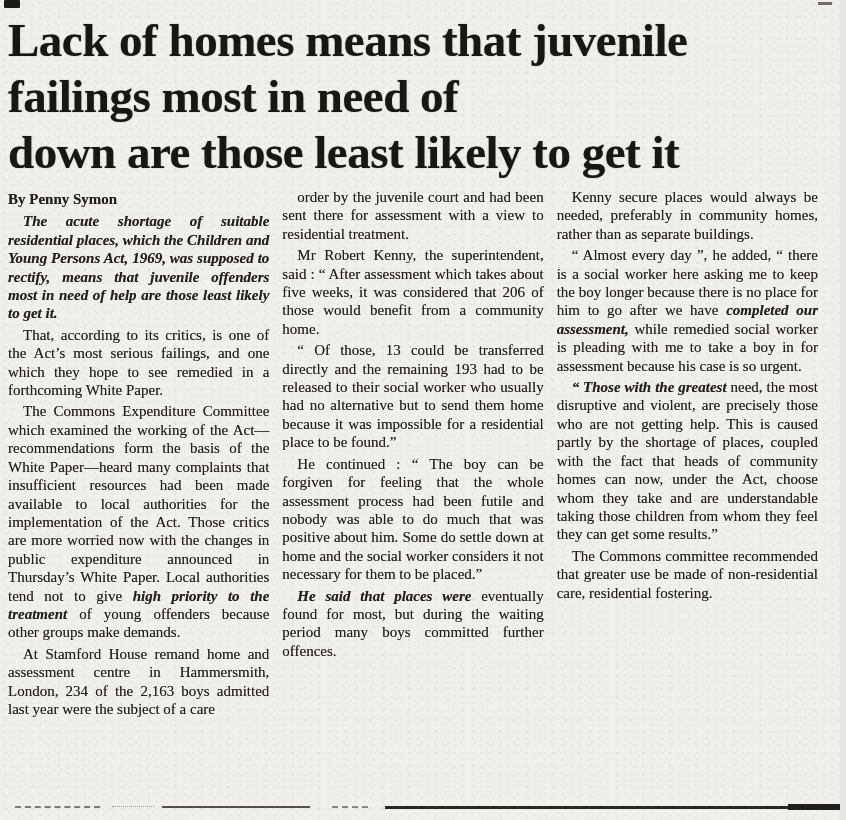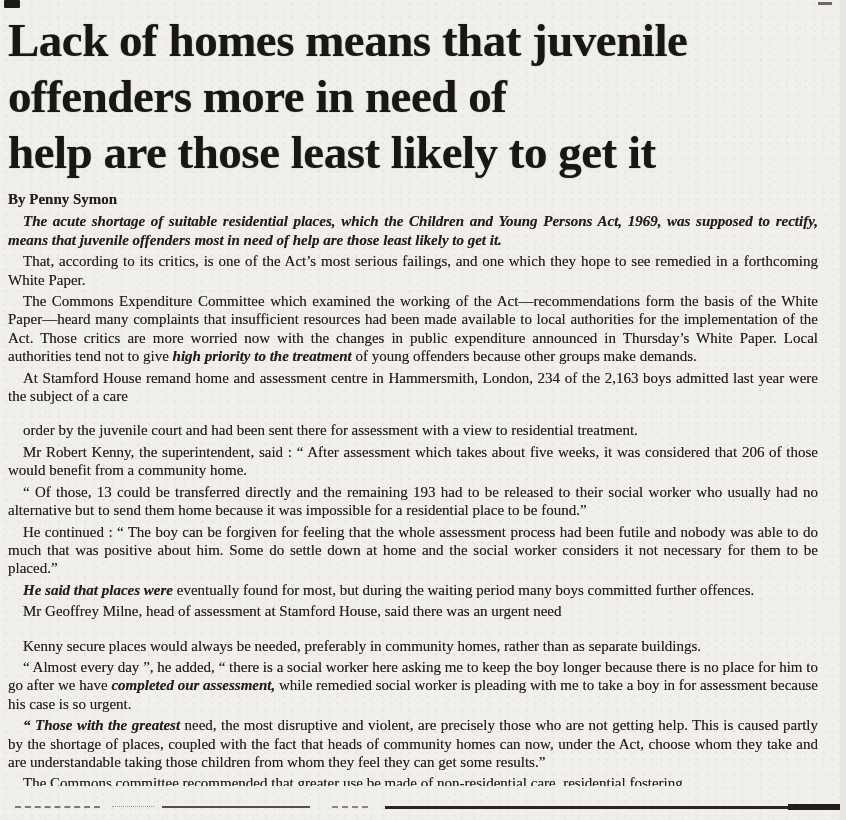--- a/index.html
+++ b/index.html
@@ -43,21 +43,20 @@
     text-shadow: 0 0 1px rgba(25,23,19,0.55);
   }
   .headline .hl { display: block; white-space: nowrap; }
 
   .columns {
     display: flex;
     gap: 13px;
     padding: 0 22px 0 8px;
     height: 598px;
     overflow: hidden;
-    flex-direction: column;
   }
   .col {
     flex: 1 1 0;
     font-size: 15px;
     line-height: 18.4px;
     text-align: justify;
     color: #242019;
     text-shadow: 0 0 0.6px rgba(30,26,20,0.5);
   }
   .col p { margin: 0 0 3px 0; text-indent: 15px; }
@@ -68,39 +67,38 @@
 <body>
 
 <div class="page">
 
   <div class="mark-tl"></div>
   <div class="mark-tr"></div>
   <div class="rule-right"></div>
 
   <h1 class="headline">
     <span class="hl">Lack of homes means that juvenile</span>
-    <span class="hl">offenders more in need of</span>
-    <span class="hl">help are those least likely to get it</span>
+    <span class="hl">failings most in need of</span>
+    <span class="hl">down are those least likely to get it</span>
   </h1>
 
   <div class="columns">
     <div class="col">
       <p class="byline">By Penny Symon</p>
     <p><span class="it">The acute shortage of suitable residential places, which the Children and Young Persons Act, 1969, was supposed to rectify, means that juvenile offenders most in need of help are those least likely to get it.</span></p>
         <p><span>That, according to its critics, is one of the Act’s most serious failings, and one which they hope to see remedied in a forthcoming White Paper.</span></p>
         <p><span>The Commons Expenditure Committee which examined the working of the Act—recommendations form the basis of the White Paper—heard many complaints that insufficient resources had been made available to local authorities for the implementation of the Act. Those critics are more worried now with the changes in public expenditure announced in Thursday’s White Paper. Local authorities tend not to give </span><span class="it">high priority to the treatment</span><span> of young offenders because other groups make demands.</span></p>
         <p><span>At Stamford House remand home and assessment centre in Hammersmith, London, 234 of the 2,163 boys admitted last year were the subject of a care</span></p>
       </div>
     <div class="col">
         <p><span>order by the juvenile court and had been sent there for assessment with a view to residential treatment.</span></p>
         <p><span>Mr Robert Kenny, the superintendent, said : “ After assessment which takes about five weeks, it was considered that 206 of those would benefit from a community home.</span></p>
         <p><span>“ Of those, 13 could be transferred directly and the remaining 193 had to be released to their social worker who usually had no alternative but to send them home because it was impossible for a residential place to be found.”</span></p>
         <p><span>He continued : “ The boy can be forgiven for feeling that the whole assessment process had been futile and nobody was able to do much that was positive about him. Some do settle down at home and the social worker considers it not necessary for them to be placed.”</span></p>
         <p><span class="it">He said that places were</span><span> eventually found for most, but during the waiting period many boys committed further offences.</span></p>
-        <p><span>Mr Geoffrey Milne, head of assessment at Stamford House, said there was an urgent need</span></p>
       </div>
     <div class="col">
         <p><span>Kenny secure places would always be needed, preferably in community homes, rather than as separate buildings.</span></p>
         <p><span>“ Almost every day ”, he added, “ there is a social worker here asking me to keep the boy longer because there is no place for him to go after we have </span><span class="it">completed our assessment,</span><span> while remedied social worker is pleading with me to take a boy in for assessment because his case is so urgent.</span></p>
         <p><span class="it">“ Those with the greatest</span><span> need, the most disruptive and violent, are precisely those who are not getting help. This is caused partly by the shortage of places, coupled with the fact that heads of community homes can now, under the Act, choose whom they take and are understandable taking those children from whom they feel they can get some results.”</span></p>
         <p><span>The Commons committee recommended that greater use be made of non-residential care, residential fostering.</span></p>
       </div>
   </div>
 
   <div class="bottom-rules">

